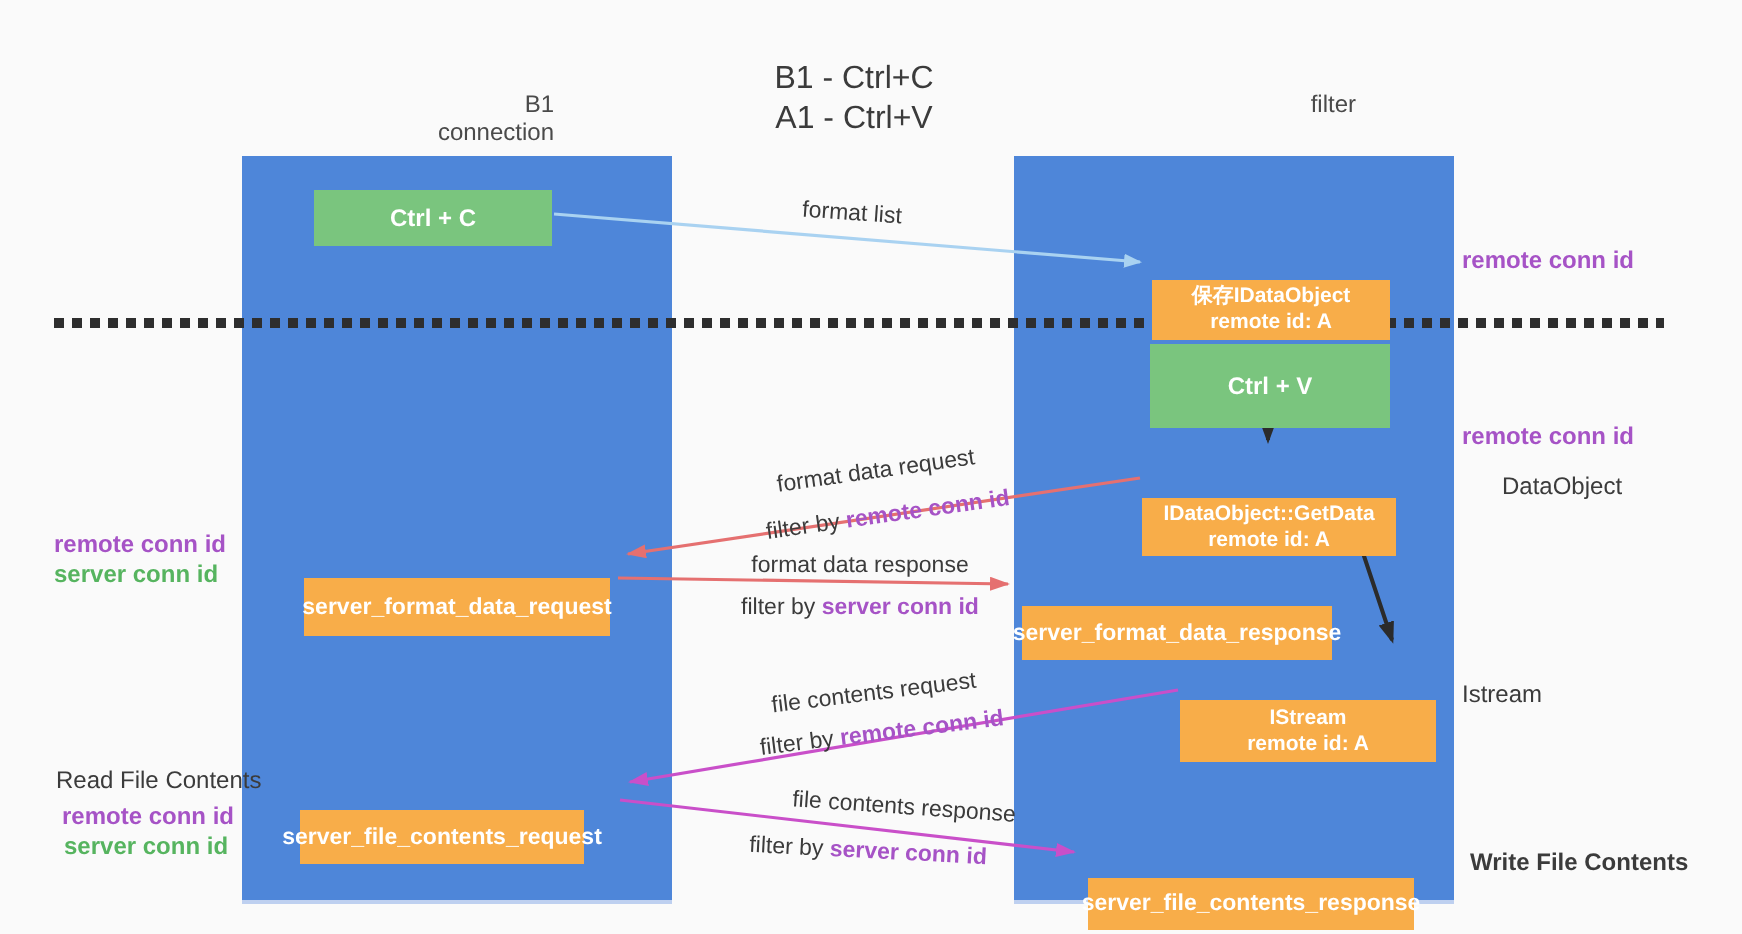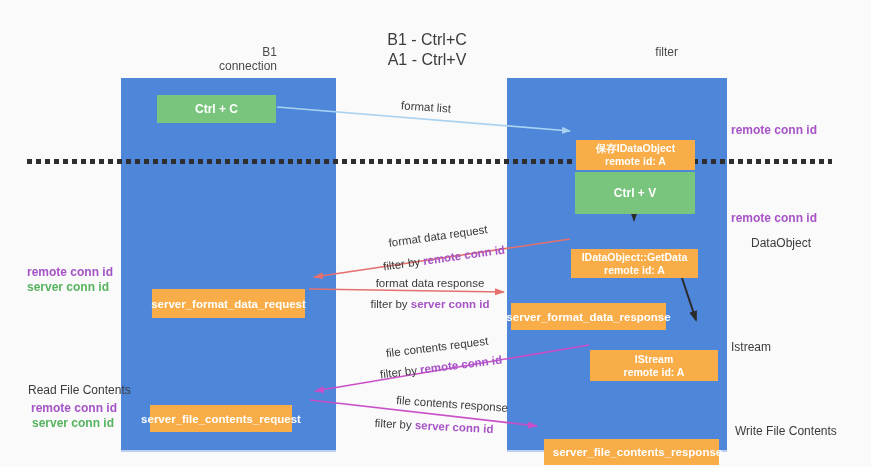--- a/index.html
+++ b/index.html
@@ -111,21 +111,21 @@
 
   <div class="abs node orange" style="left:590px;top:328px;width:128px;height:31px;">
     <div class="l1">IStream</div>
     <div class="l2">remote id: A</div>
   </div>
 
   <div class="abs node orange single" style="left:150px;top:383px;width:142px;height:27px;">
     <span>server_file_contents_request</span>
   </div>
 
-  <div class="abs node orange single" style="left:544px;top:417px;width:163px;height:26px;padding-left:12px;">
+  <div class="abs node orange single" style="left:544px;top:417px;width:163px;height:26px;">
     <span>server_file_contents_response</span>
   </div>
 
   <div class="abs flow-label" style="left:426px;top:107px;transform:translate(-50%,-50%) rotate(4deg);">format list</div>
 
   <div class="abs flow-label" style="left:438px;top:236px;transform:translate(-50%,-50%) rotate(-8deg);">format data request</div>
   <div class="abs flow-label" style="left:444px;top:258px;transform:translate(-50%,-50%) rotate(-8deg);">
     <span>filter by</span>
     <span class="hl-purple">remote conn id</span>
   </div>
@@ -145,21 +145,21 @@
   <div class="abs flow-label" style="left:452px;top:404px;transform:translate(-50%,-50%) rotate(4deg);">file contents response</div>
   <div class="abs flow-label" style="left:434px;top:426px;transform:translate(-50%,-50%) rotate(3deg);">
     <span>filter by</span>
     <span class="hl-purple">server conn id</span>
   </div>
 
   <div class="abs side purple" style="left:731px;top:123px;">remote conn id</div>
   <div class="abs side purple" style="left:731px;top:211px;">remote conn id</div>
   <div class="abs side dark" style="left:731px;top:236px;margin-left:20px;">DataObject</div>
   <div class="abs side dark" style="left:731px;top:340px;">Istream</div>
-  <div class="abs side dark" style="left:735px;top:424px;">Write File Contents</div>
+  <div class="abs side dark" style="left:735px;top:424px;font-weight:bold;">Write File Contents</div>
 
   <div class="abs side purple" style="left:27px;top:265px;">remote conn id</div>
   <div class="abs side green" style="left:27px;top:280px;">server conn id</div>
   <div class="abs side dark" style="left:28px;top:383px;">Read File Contents</div>
   <div class="abs side purple" style="left:31px;top:401px;">remote conn id</div>
   <div class="abs side green" style="left:32px;top:416px;">server conn id</div>
 
 </div>
 
 </body></html>

